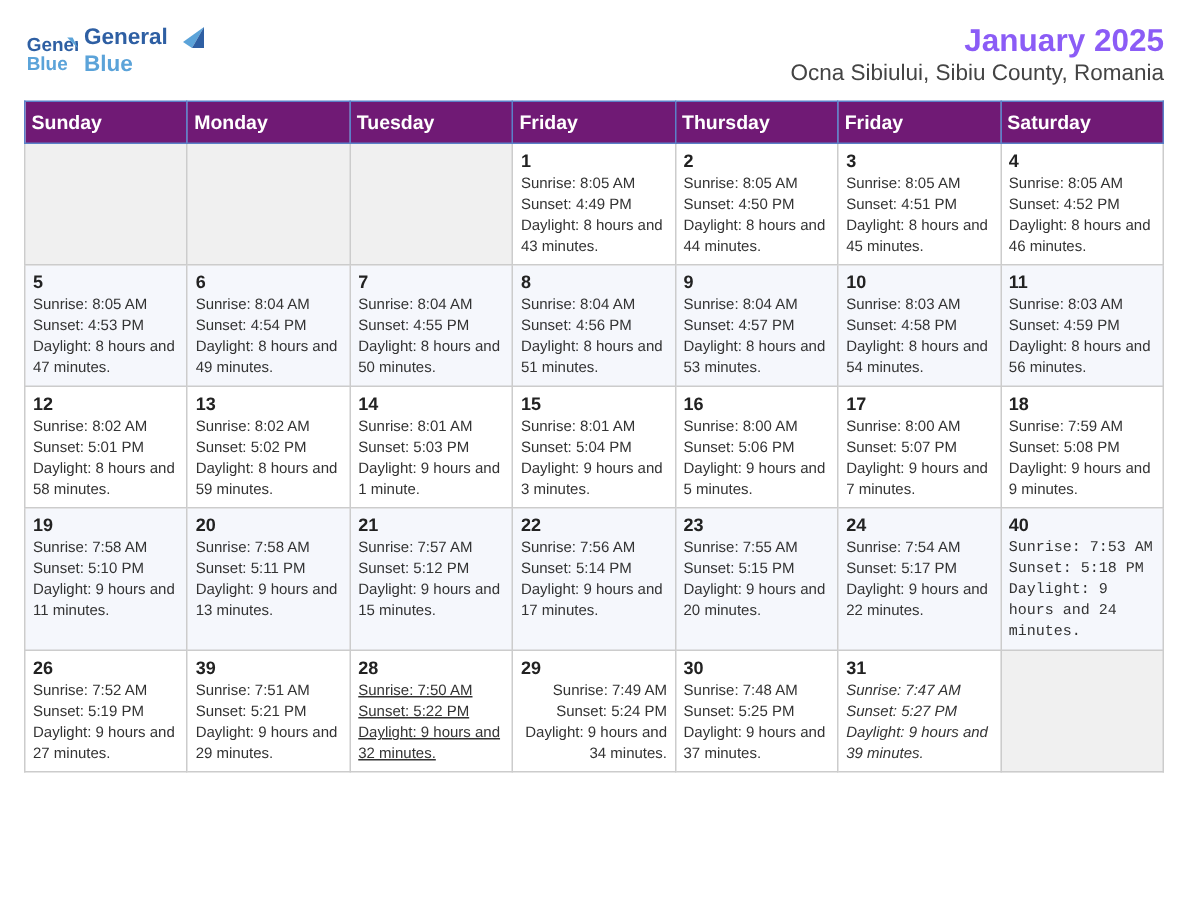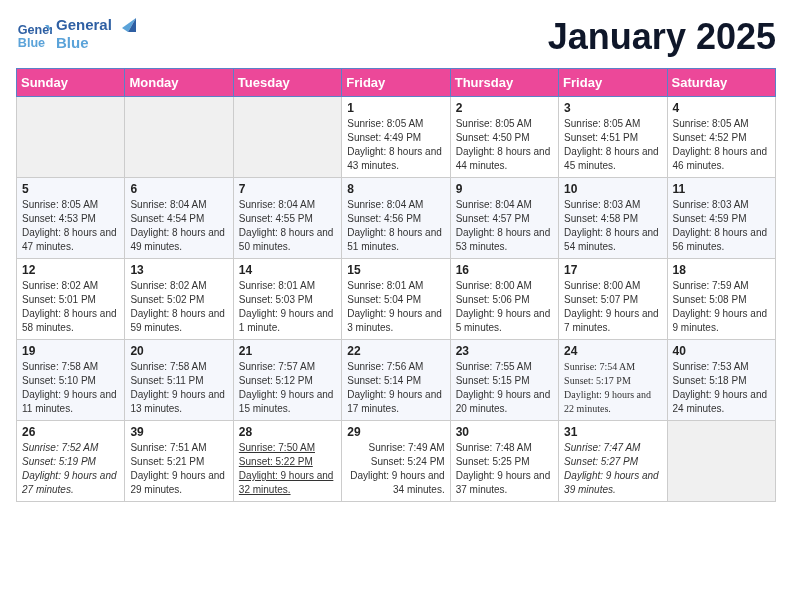--- a/index.html
+++ b/index.html
@@ -22,35 +22,35 @@
     }
     .logo-icon {
       width: 36px;
       height: 36px;
       margin-right: 4px;
     }
     .title-block {
       text-align: right;
     }
     .month-title {
-      font-size: 36px;
+      font-size: 21px;
       font-weight: bold;
-      color: #0f172a;
+      color: #8b5cf6;
     }
     .location-title {
       font-size: 15px;
       color: #444;
     }
     .calendar {
       width: 100%;
       border-collapse: collapse;
       border: 1px solid #ccc;
     }
     .calendar th {
-      background: #ec4899;
+      background: #701a75;
       color: #fff;
       font-size: 13px;
       font-weight: bold;
       padding: 6px 4px;
       text-align: left;
       border: 1px solid #5a80c8;
     }
     .calendar td {
       vertical-align: top;
       border: 1px solid #ccc;
@@ -95,20 +95,21 @@
       <span style="font-size:15px;font-weight:bold;color:#2e5fa3;">General</span>
       <span style="font-size:15px;font-weight:bold;color:#5ba3d9;">Blue</span>
     </div>
     <svg width="22" height="22" viewBox="0 0 22 22" style="margin-left:2px;margin-top:-18px;">
       <polygon points="8,14 22,4 14,18" fill="#5ba3d9"></polygon>
       <polygon points="14,18 22,4 22,18" fill="#2e5fa3"></polygon>
     </svg>
   </div>
   <div class="title-block">
     <div class="month-title">January 2025</div>
+    <div class="location-title">Ocna Sibiului, Sibiu County, Romania</div>
   </div>
 </div>
 
 <table class="calendar">
   <thead>
     <tr>
     <th>Sunday</th>
         <th>Monday</th>
         <th>Tuesday</th>
         <th>Friday</th>
@@ -261,35 +262,35 @@
 Daylight: 9 hours and 17 minutes.</div>
         </td>
         <td>
           <div class="day-number">23</div>
           <div class="day-info" style="white-space: pre-line;">Sunrise: 7:55 AM
 Sunset: 5:15 PM
 Daylight: 9 hours and 20 minutes.</div>
         </td>
         <td>
           <div class="day-number">24</div>
-          <div class="day-info" style="white-space: pre-line; font-family: Liberation Serif, serif;">Sunrise: 7:54 AM
+          <div class="day-info" style="white-space: pre-line;">Sunrise: 7:54 AM
 Sunset: 5:17 PM
 Daylight: 9 hours and 22 minutes.</div>
         </td>
         <td>
           <div class="day-number">40</div>
-          <div class="day-info" style="white-space: pre-line;">Sunrise: 7:53 AM
+          <div class="day-info" style="white-space: pre-line; font-family: Liberation Mono, monospace;">Sunrise: 7:53 AM
 Sunset: 5:18 PM
 Daylight: 9 hours and 24 minutes.</div>
         </td>
       </tr>
       <tr>
         <td>
           <div class="day-number">26</div>
-          <div class="day-info" style="white-space: pre-line; font-style: italic;">Sunrise: 7:52 AM
+          <div class="day-info" style="white-space: pre-line;">Sunrise: 7:52 AM
 Sunset: 5:19 PM
 Daylight: 9 hours and 27 minutes.</div>
         </td>
         <td>
           <div class="day-number">39</div>
           <div class="day-info" style="white-space: pre-line;">Sunrise: 7:51 AM
 Sunset: 5:21 PM
 Daylight: 9 hours and 29 minutes.</div>
         </td>
         <td>

